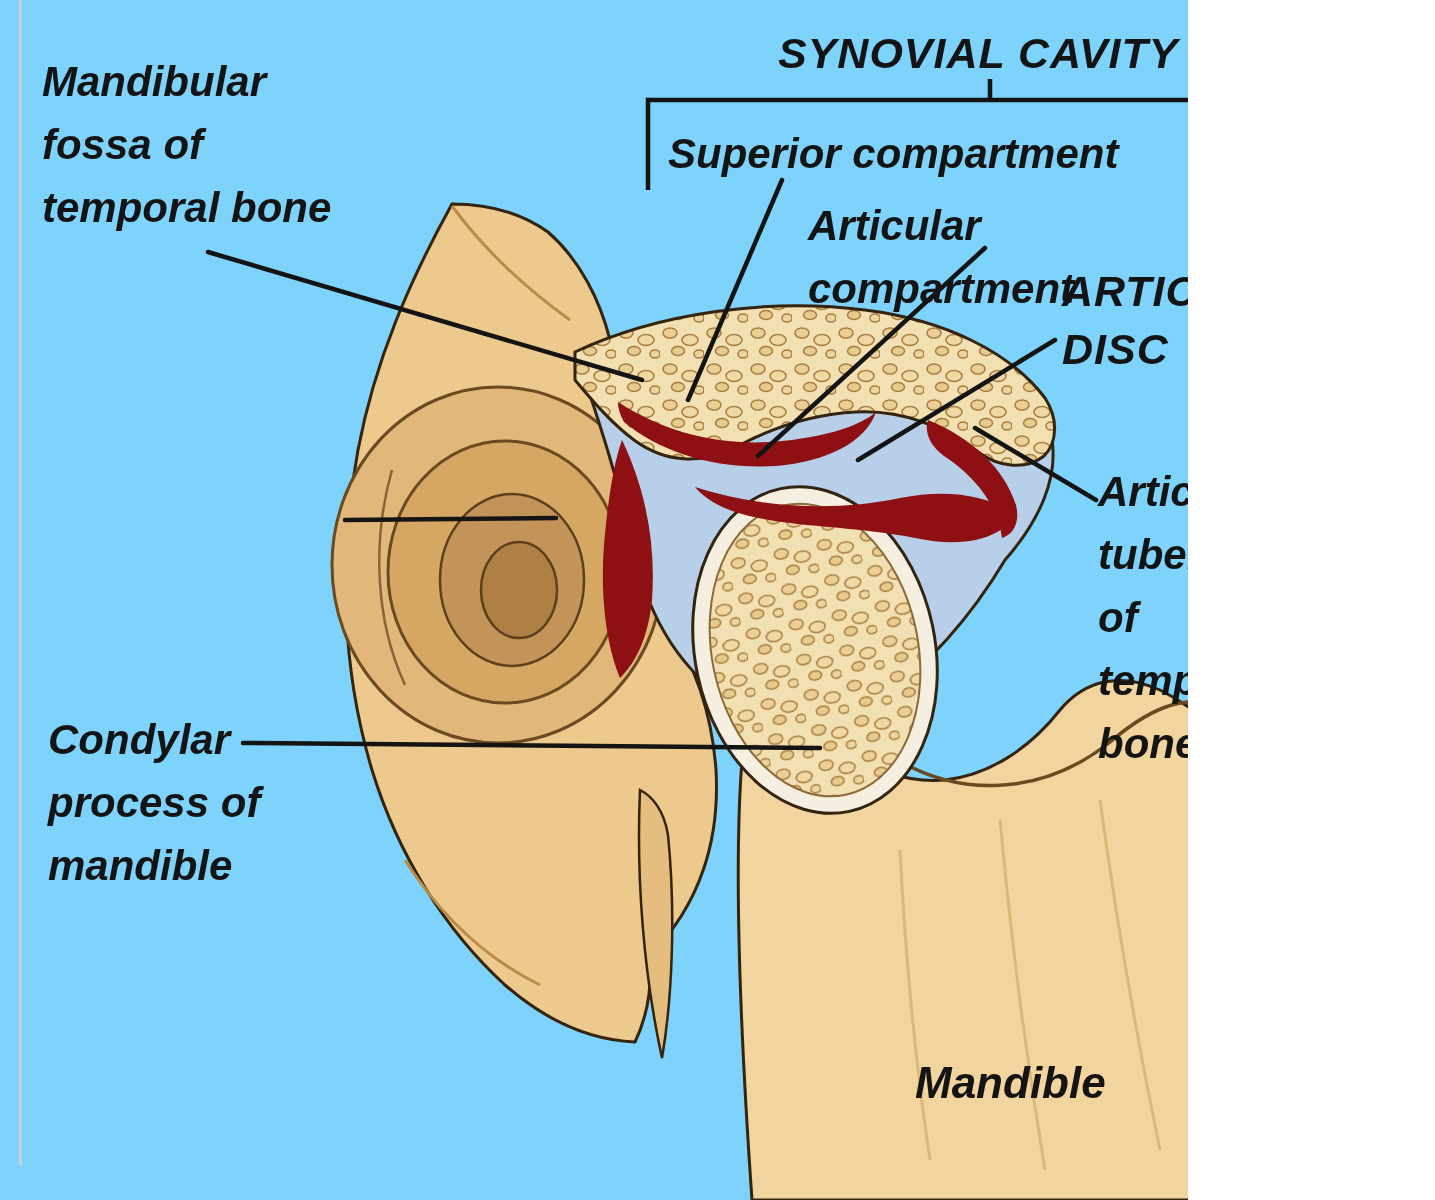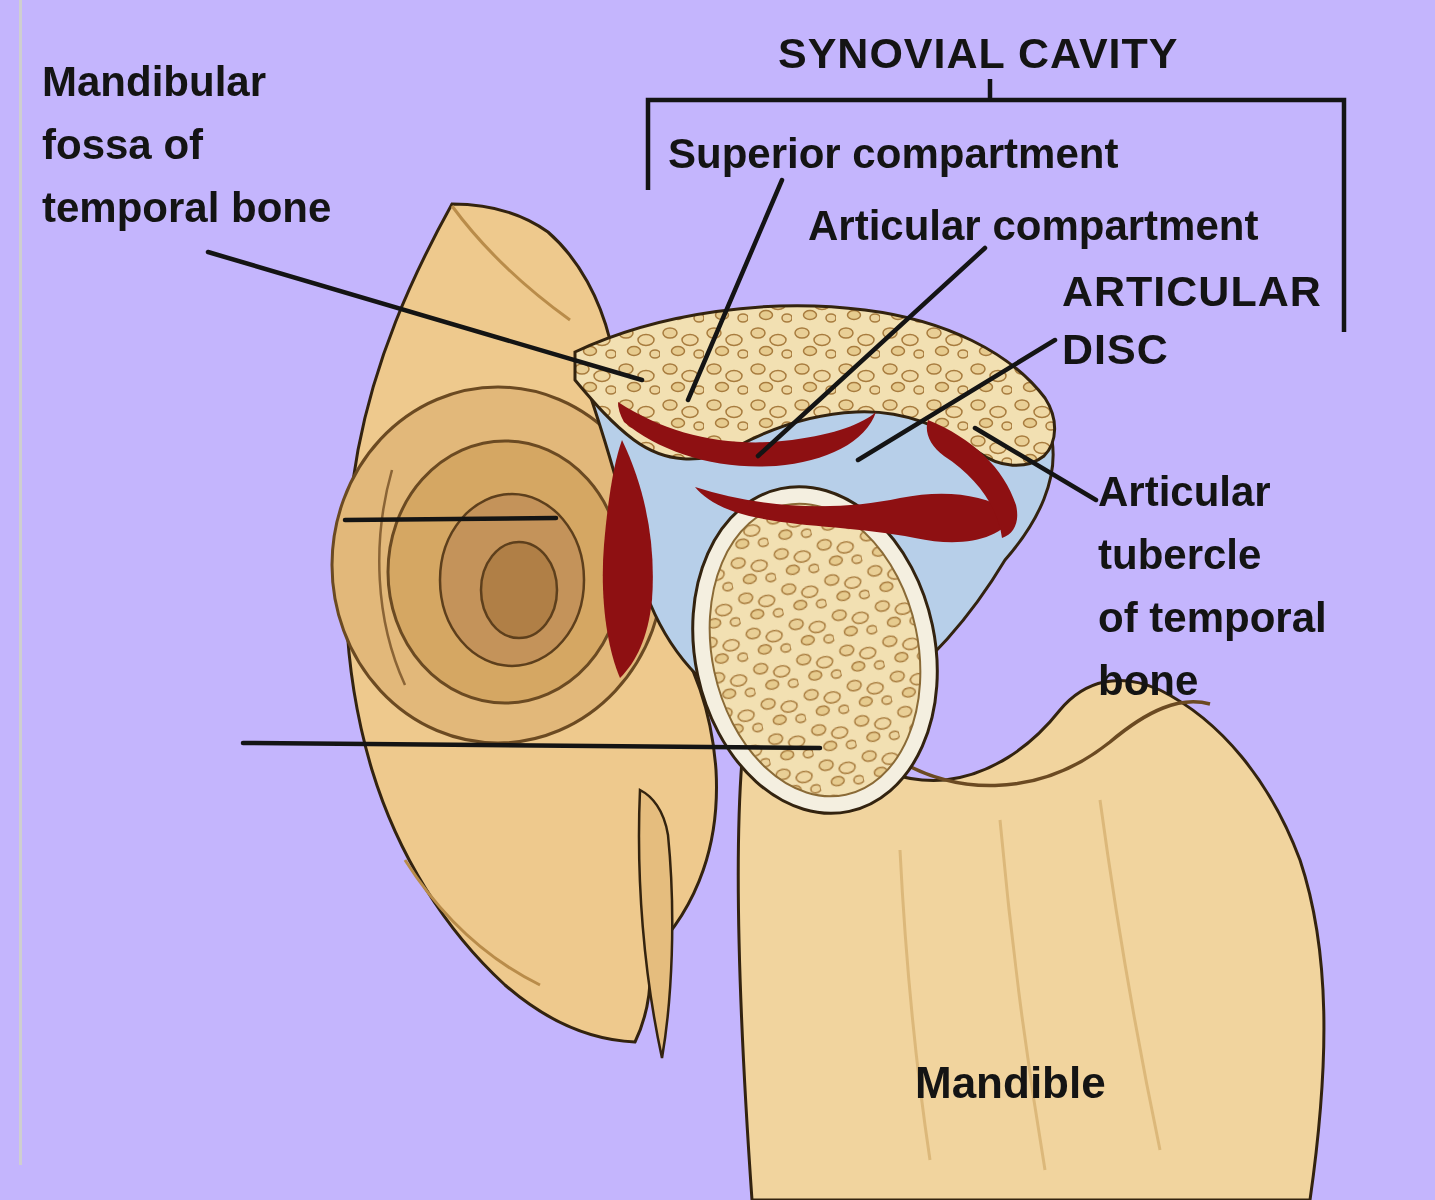--- a/index.html
+++ b/index.html
@@ -1,21 +1,22 @@
 <!DOCTYPE html>
 <html style="--bone: #eec98d; --bone-light: #f1d49e; --bone-dark: #dcab67; --synovial-blue: #b7cfe9; --cavity-red: #8e1012; --outline: #33230f; --label-text: #141414;"><head>
 <meta charset="utf-8">
 <style>
   html,body{margin:0;padding:0;background:#ffffff;}
   #stage{
     position:relative;
-    width:1435px;height:1200px;
-    background:#c4b5fd;
+    width:1188px;height:1200px;
+    background:#7dd3fc;
     overflow:hidden;
     font-family:"Liberation Sans","DejaVu Sans",sans-serif;
+    font-style:italic;
   }
   #art{position:absolute;left:0;top:0;width:1435px;height:1200px;}
   .label{
     position:absolute;
     color:var(--label-text,#141414);
     font-weight:700;
     font-size:42px;
     line-height:1.5;
     white-space:pre-line;
     letter-spacing:0px;
@@ -125,16 +126,19 @@
   <div class="label" style="left:808px;top:194px;">Articular compartment</div>
 
   <div class="label caps" style="left:1062px;top:262px;">ARTICULAR
 DISC</div>
 
   <div class="label" style="left:1098px;top:460px;">Articular
 tubercle
 of temporal
 bone</div>
 
+  <div class="label" style="left:48px;top:708px;">Condylar
+process of
+mandible</div>
 
   <div class="label" style="left:915px;top:1050px;font-size:44px;">Mandible</div>
 
 </div>
 
 </body></html>

